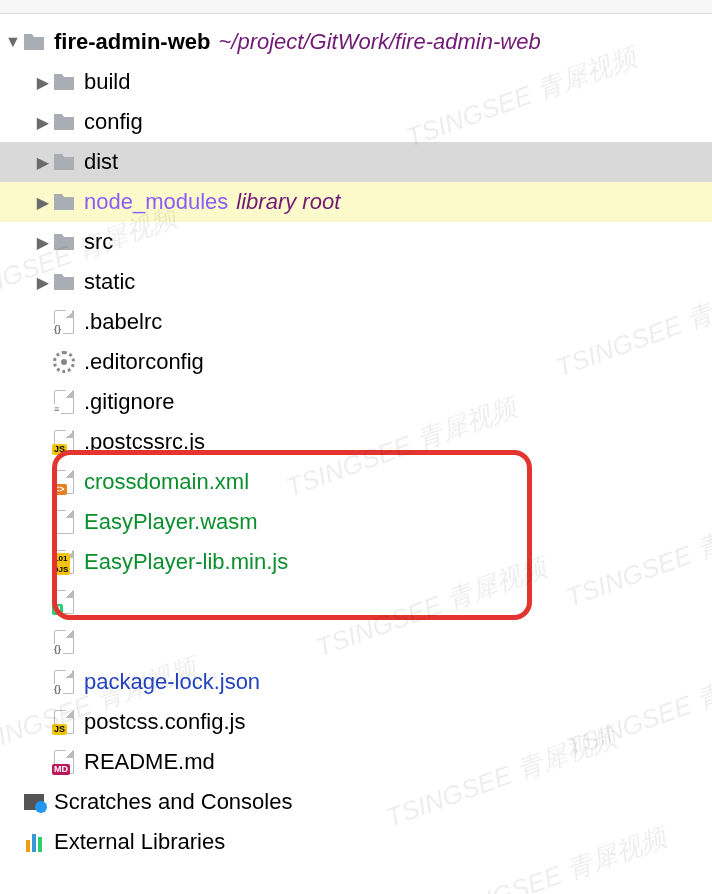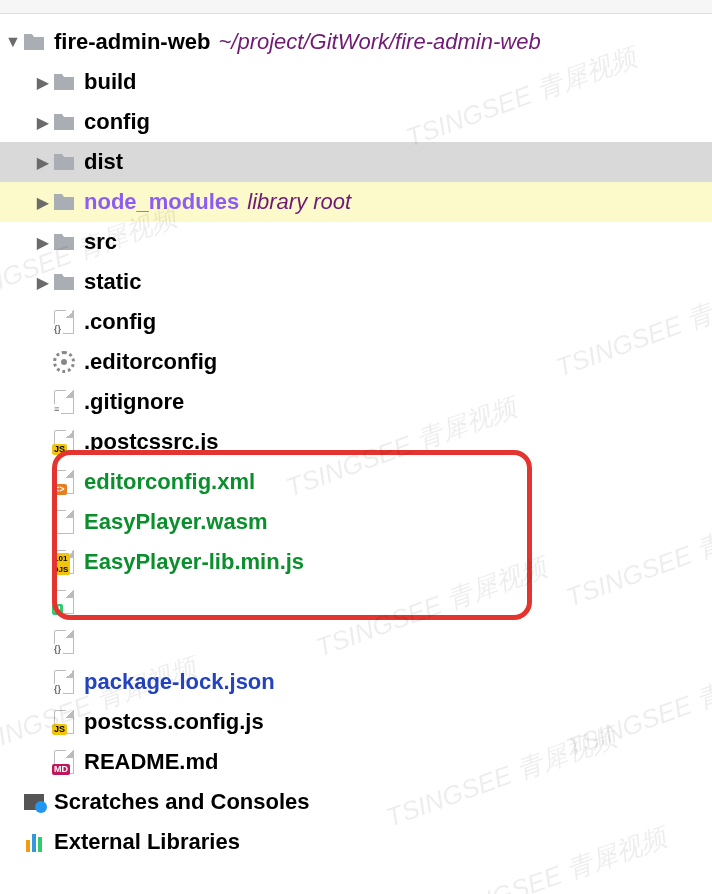--- a/index.html
+++ b/index.html
@@ -44,21 +44,21 @@
     .icon {
       display: inline-flex;
       width: 24px;
       height: 24px;
       justify-content: center;
       align-items: center;
       margin-right: 8px;
       flex-shrink: 0;
     }
     .folder-icon svg { fill: #a8aeb4; }
-    .label { margin-right: 8px; font-weight: bold; }
+    .label { margin-right: 8px; }
     .label.bold { font-weight: 700; }
     .label.olive { color: #8b5cf6; }
     .label.green { color: #0a8f2c; }
     .label.blue { color: #2343c0; }
     .hint { color: #701a75; font-style: italic; }
     .fileicon {
       position: relative;
       width: 20px;
       height: 24px;
       background: #fff;
@@ -222,21 +222,21 @@
   </div>
 
   <div class="row">
     <span class="indent" style="width:34px"></span>
     <span class="chev spacer">▶</span>
     <span class="icon">
       <span class="fileicon">
           <span class="badge json">{}</span>
         </span>
     </span>
-    <span class="label">.config</span>
+    <span class="label">.babelrc</span>
   </div>
 
   <div class="row">
     <span class="indent" style="width:34px"></span>
     <span class="chev spacer">▶</span>
     <span class="icon">
       <span class="gear"></span>
     </span>
     <span class="label">.editorconfig</span>
   </div>
@@ -264,21 +264,21 @@
   </div>
 
   <div class="row">
     <span class="indent" style="width:34px"></span>
     <span class="chev spacer">▶</span>
     <span class="icon">
       <span class="fileicon">
           <span class="badge xml">&lt;&gt;</span>
         </span>
     </span>
-    <span class="label green">editorconfig.xml</span>
+    <span class="label green">crossdomain.xml</span>
   </div>
 
   <div class="row">
     <span class="indent" style="width:34px"></span>
     <span class="chev spacer">▶</span>
     <span class="icon">
       <span class="fileicon"></span>
     </span>
     <span class="label green">EasyPlayer.wasm</span>
   </div>

